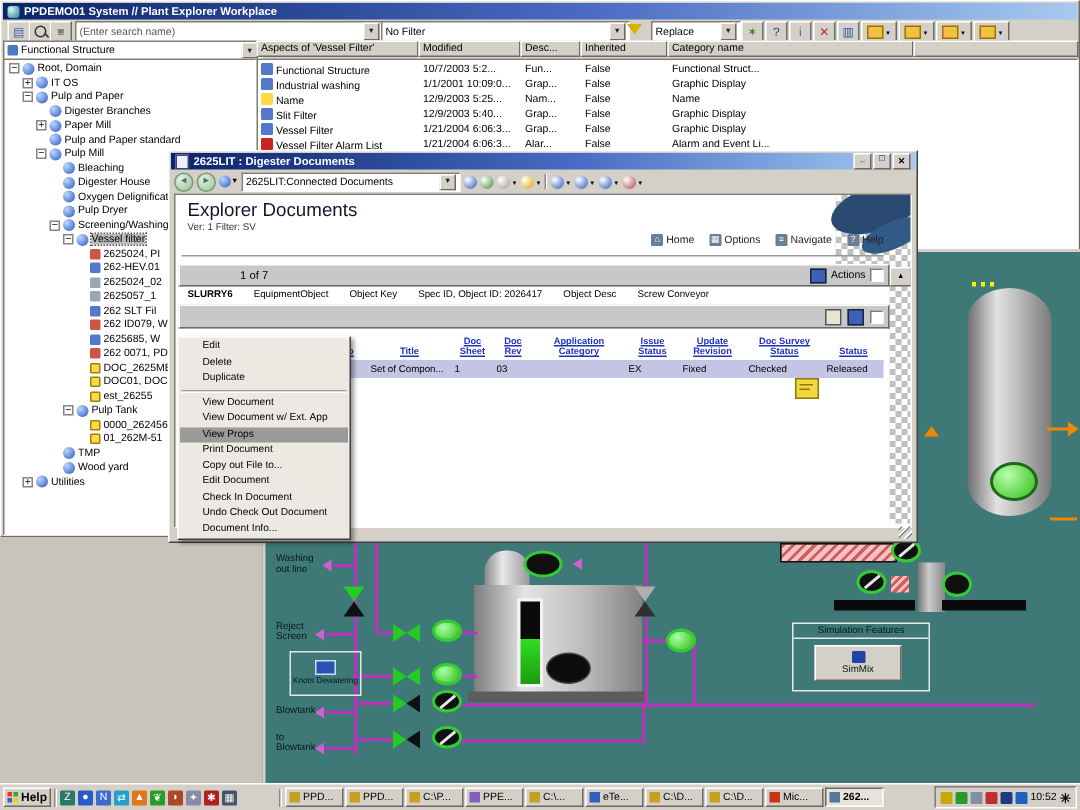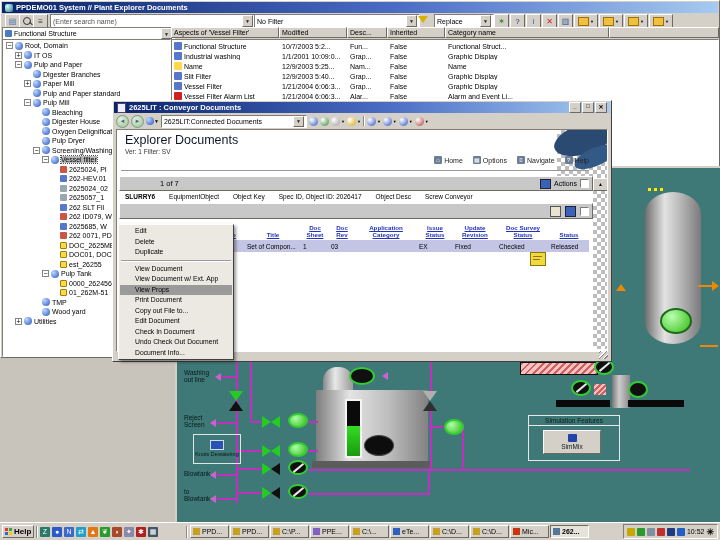--- a/index.html
+++ b/index.html
@@ -77,21 +77,21 @@
   .tico16{width:7px;height:7px;flex:none;}
 </style>
 </head>
 <body>
 
 <div id="screen">
 
   <div class="abs raised" id="pe-win" style="left:0;top:0;width:718px;height:356px;">
     <div class="abs titlebar" style="left:1px;top:1px;right:1px;height:11px;">
       <span class="abs" style="position:static;width:8px;height:8px;background:radial-gradient(circle at 30% 30%,#cfe,#379);border-radius:2px;"></span>
-      <span>PPDEMO01 System // Plant Explorer Documents</span>
+      <span>PPDEMO01 System // Plant Explorer Workplace</span>
     </div>
 
     <div class="abs" style="left:1px;top:13px;right:1px;height:13px;">
       <span class="abs raised tbtn" style="left:3px;top:0;color:#4466aa;">▤</span>
       <span class="abs raised tbtn" style="left:17px;top:0;">
         <span style="width:6px;height:6px;border:1px solid #333;border-radius:50%;position:relative;display:block;">
           <span style="position:absolute;left:5px;top:5px;width:4px;height:1px;background:#333;transform:rotate(45deg);"></span>
         </span>
       </span>
       <span class="abs raised tbtn" style="left:31px;top:0;color:#333;">≡</span>
@@ -446,21 +446,21 @@
     <div class="abs pglab" style="left:184px;top:488px;">
       <div>to</div>
         <div>Blowtank</div>
     </div>
 
   </div>
 
   <div class="abs raised" id="popup" style="left:112px;top:100px;width:498px;height:260px;z-index:3;border-color:#fff #404040 #404040 #fff;">
     <div class="abs titlebar" style="left:1px;top:1px;right:1px;height:11px;">
       <span style="width:7px;height:8px;background:#eef;border:1px solid #447;"></span>
-      <span>2625LIT : Conveyor Documents</span>
+      <span>2625LIT : Digester Documents</span>
       <span style="margin-left:auto;display:flex;gap:1px;">
         <span class="raised" style="width:10px;height:9px;font-size:6px;text-align:center;color:#000;">_</span>
         <span class="raised" style="width:10px;height:9px;font-size:6px;text-align:center;color:#000;">□</span>
         <span class="raised" style="width:10px;height:9px;font-size:6px;text-align:center;color:#000;">✕</span>
       </span>
     </div>
     <div class="abs" style="left:1px;top:13px;right:1px;height:14px;display:flex;align-items:center;gap:2px;padding:0 2px;">
       <span style="width:11px;height:11px;border-radius:50%;background:radial-gradient(circle at 35% 30%,#dff0df,#9cc49c);border:1px solid #7a9a7a;display:flex;align-items:center;justify-content:center;font-size:6px;color:#567;">◄</span>
       <span style="width:11px;height:11px;border-radius:50%;background:radial-gradient(circle at 35% 30%,#dff0df,#9cc49c);border:1px solid #7a9a7a;display:flex;align-items:center;justify-content:center;font-size:6px;color:#567;">►</span>
       <span style="display:flex;align-items:center;font-size:5px;">

